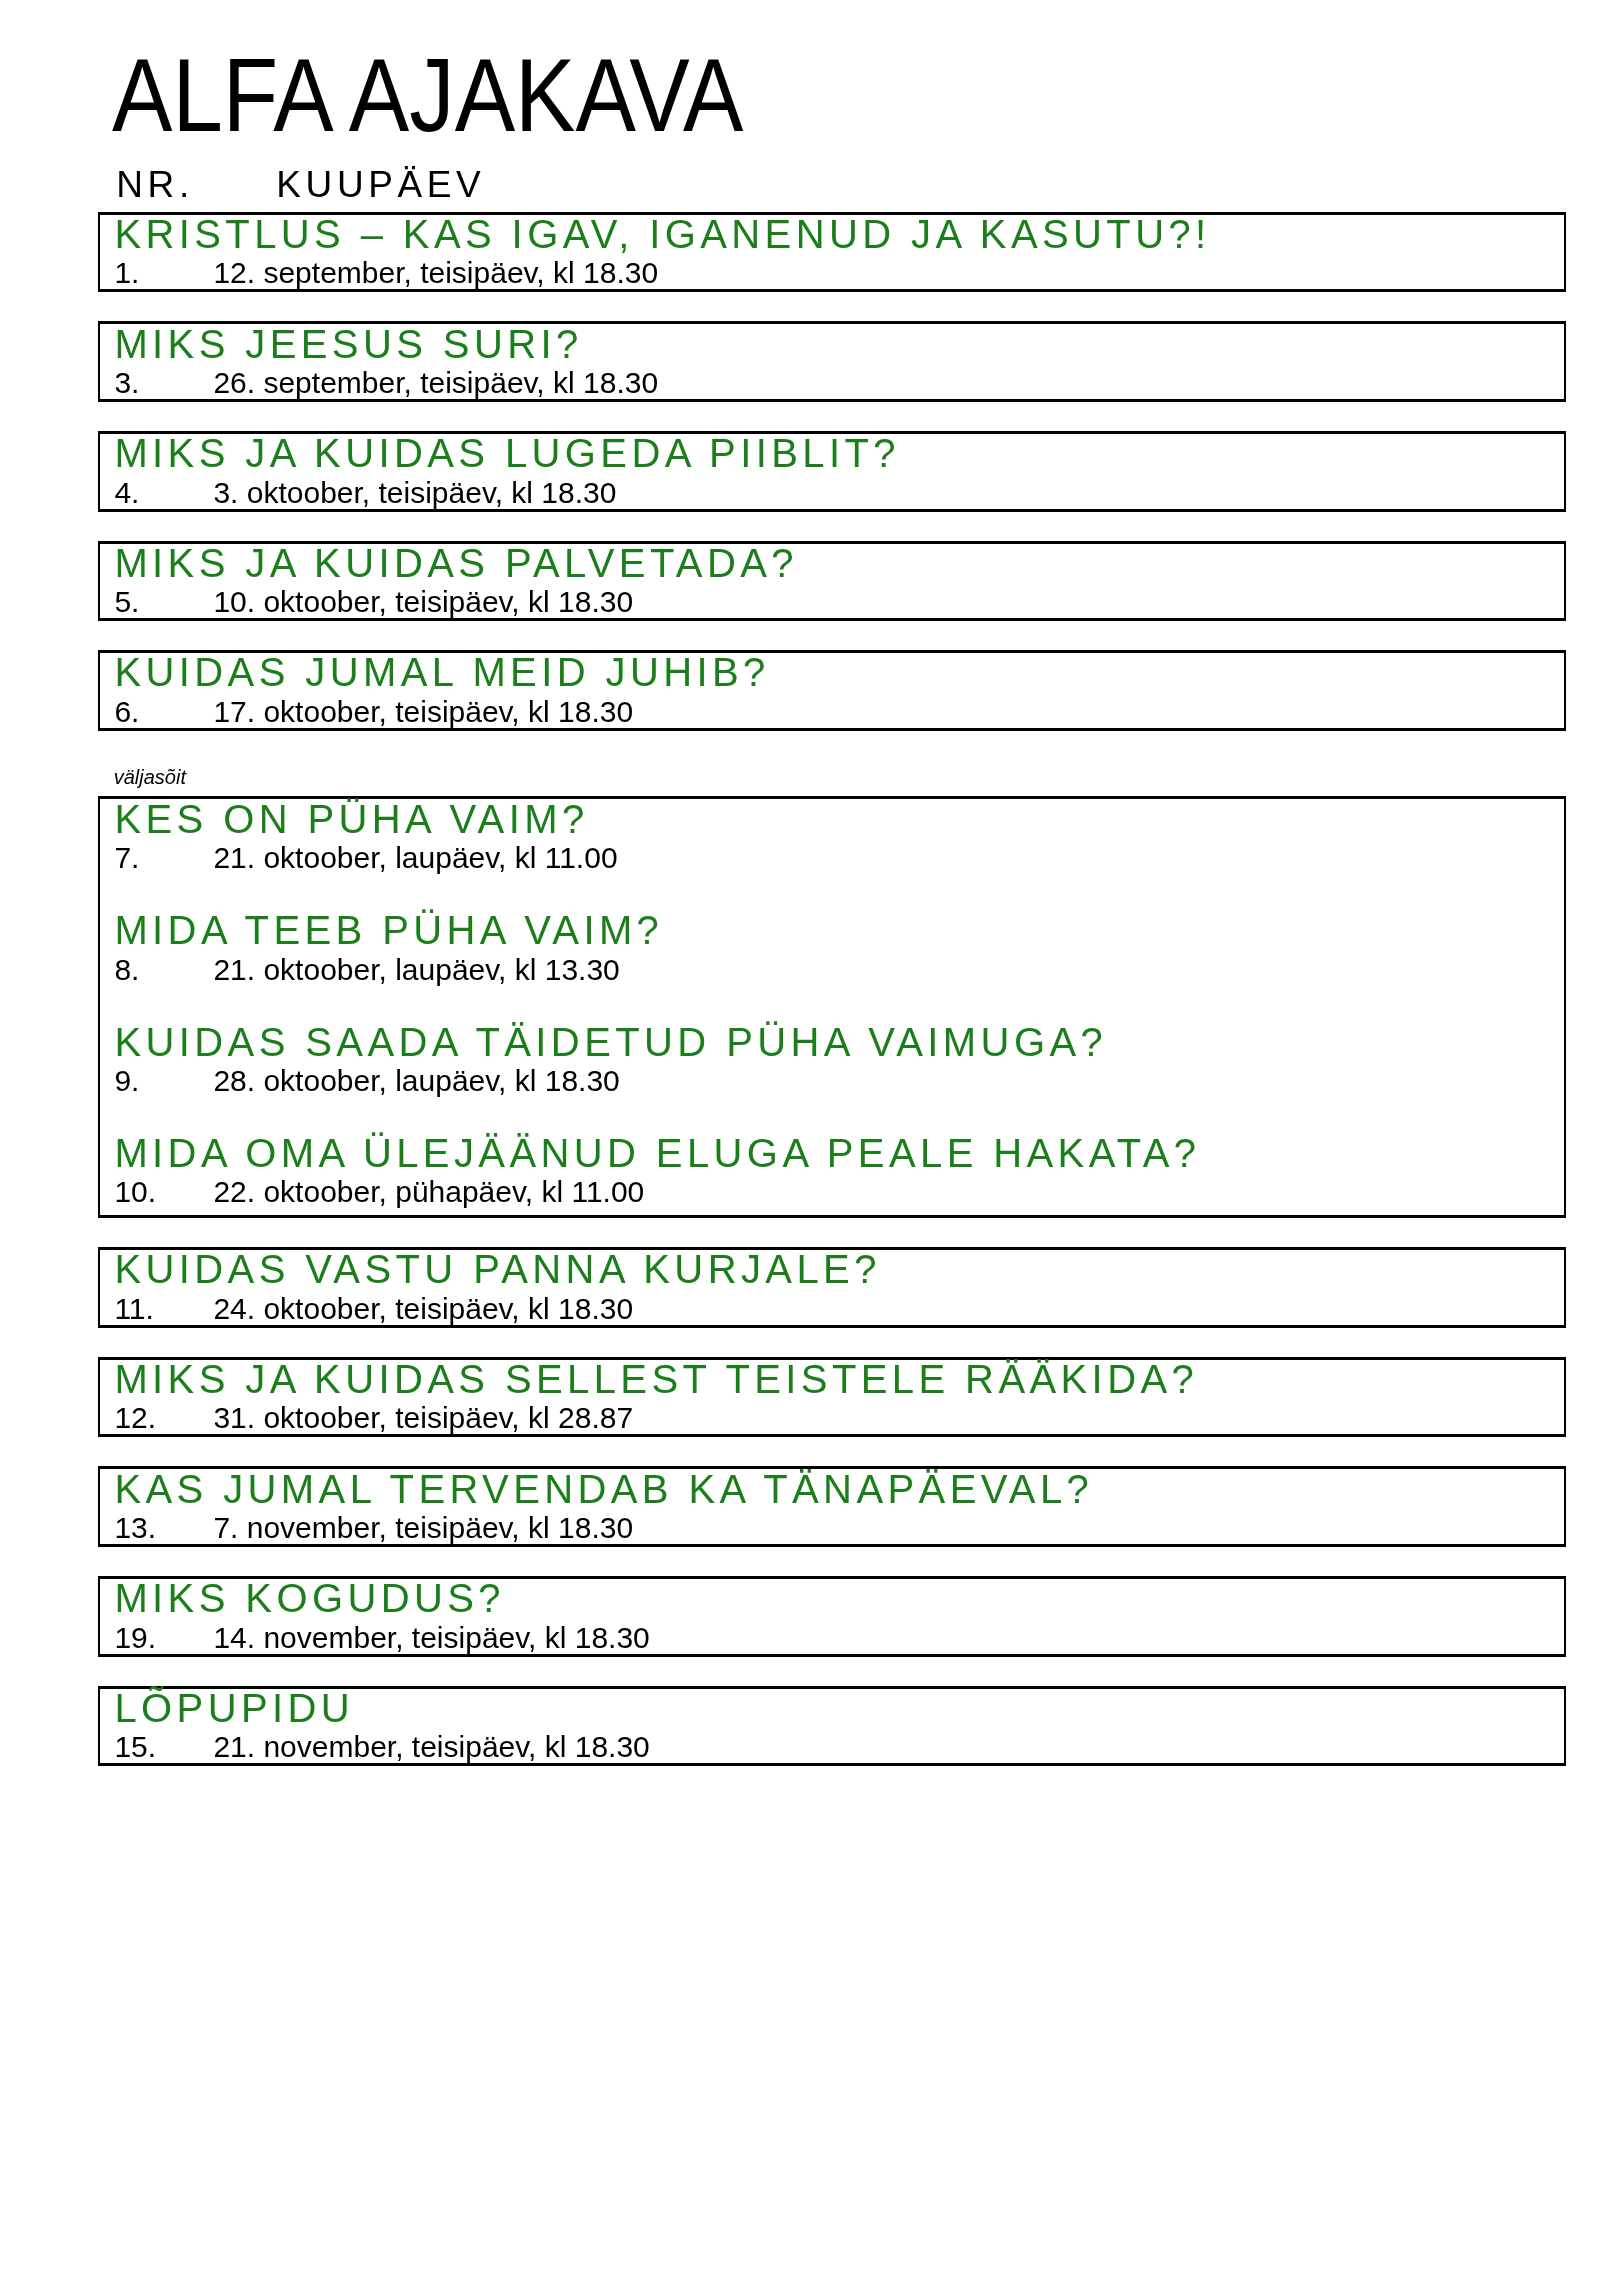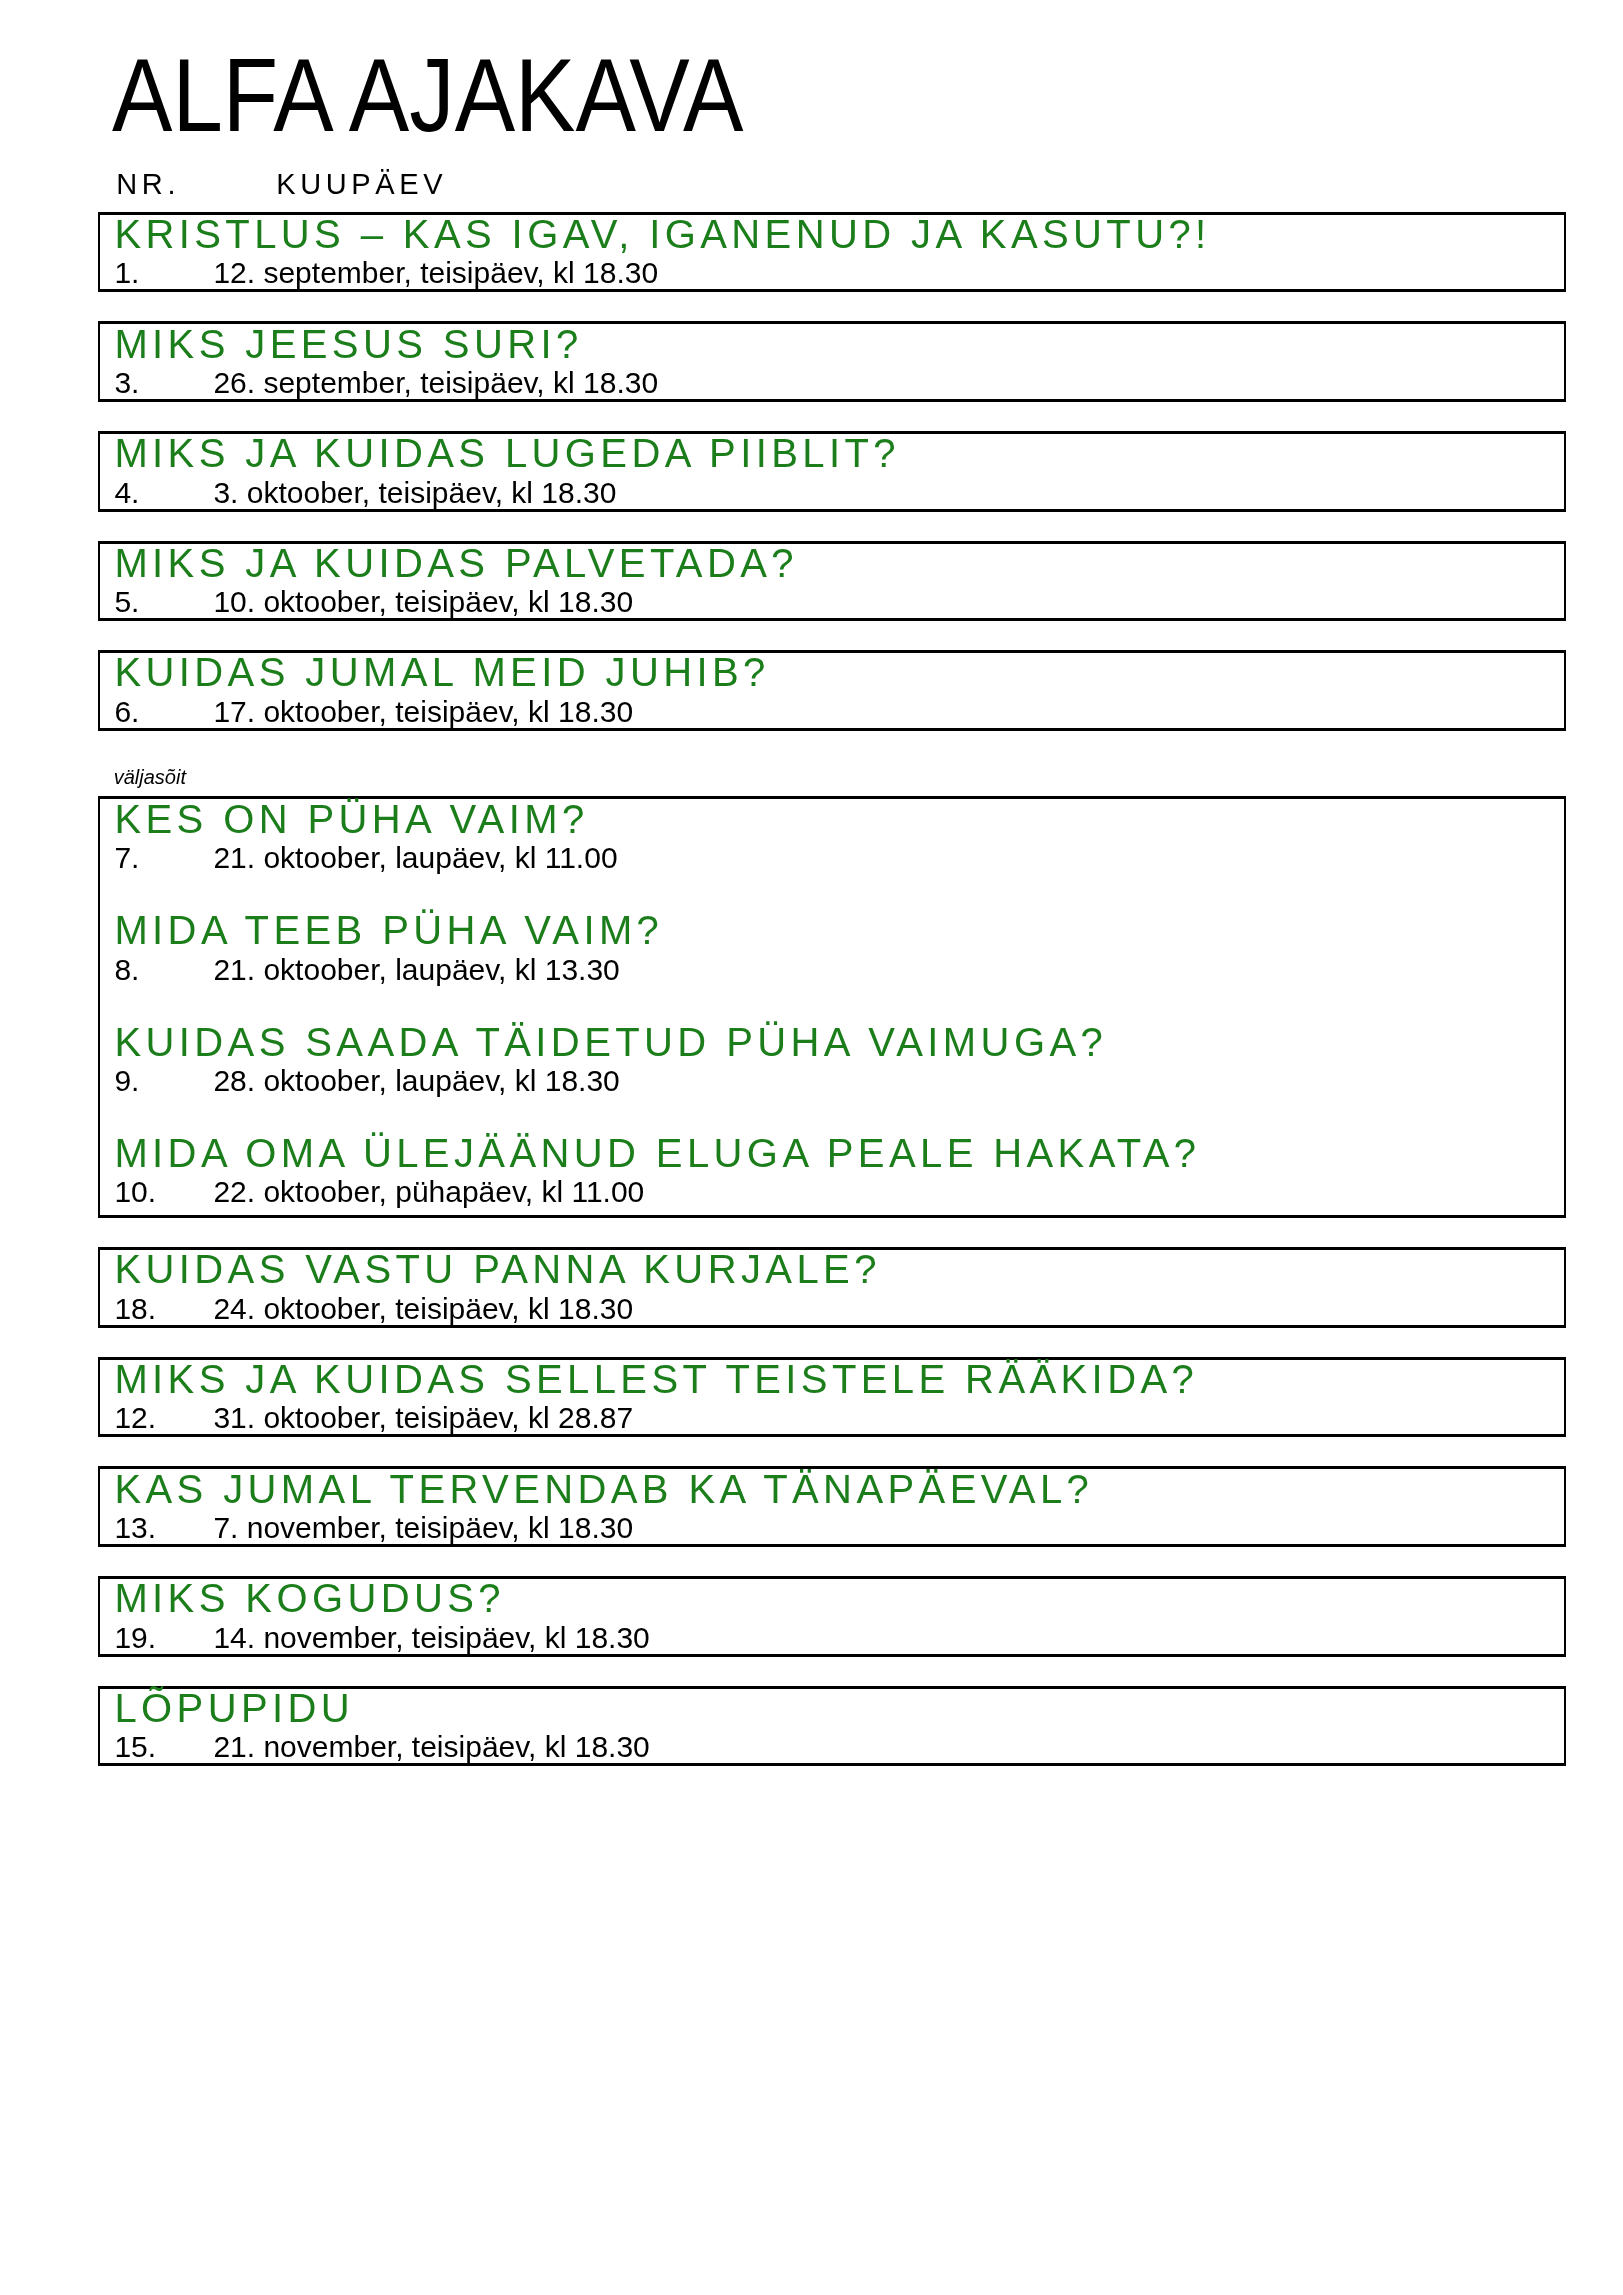--- a/index.html
+++ b/index.html
@@ -19,21 +19,21 @@
     font-size: 103px;
     line-height: 103px;
     font-weight: 400;
     letter-spacing: 0;
     white-space: nowrap;
     transform: scaleX(0.88);
     transform-origin: left center;
   }
   .cols-header {
     margin: 22px 0 11.8px 18.3px;
-    font-size: 29px;
+    font-size: 37px;
     line-height: 31px;
     letter-spacing: 4.6px;
     white-space: nowrap;
   }
   .col-nr { display: inline-block; width: 160px; }
   .session-box {
     box-sizing: border-box;
     min-height: 79px;
     border: 2.6px solid #000000;
     border-top-width: 3.3px;
@@ -149,21 +149,21 @@
     <h2 class="session-title">MIDA OMA ÜLEJÄÄNUD ELUGA PEALE HAKATA?</h2>
     <div class="date-row">
       <span class="session-num">10.</span>
       <span class="session-date">22. oktoober, pühapäev, kl 11.00</span>
     </div>
   </section>
 
   <section class="session-box">
     <h2 class="session-title">KUIDAS VASTU PANNA KURJALE?</h2>
     <div class="date-row">
-      <span class="session-num">18.</span>
+      <span class="session-num">11.</span>
       <span class="session-date">24. oktoober, teisipäev, kl 18.30</span>
     </div>
   </section>
 
   <section class="session-box">
     <h2 class="session-title">MIKS JA KUIDAS SELLEST TEISTELE RÄÄKIDA?</h2>
     <div class="date-row">
       <span class="session-num">12.</span>
       <span class="session-date">31. oktoober, teisipäev, kl 28.87</span>
     </div>

